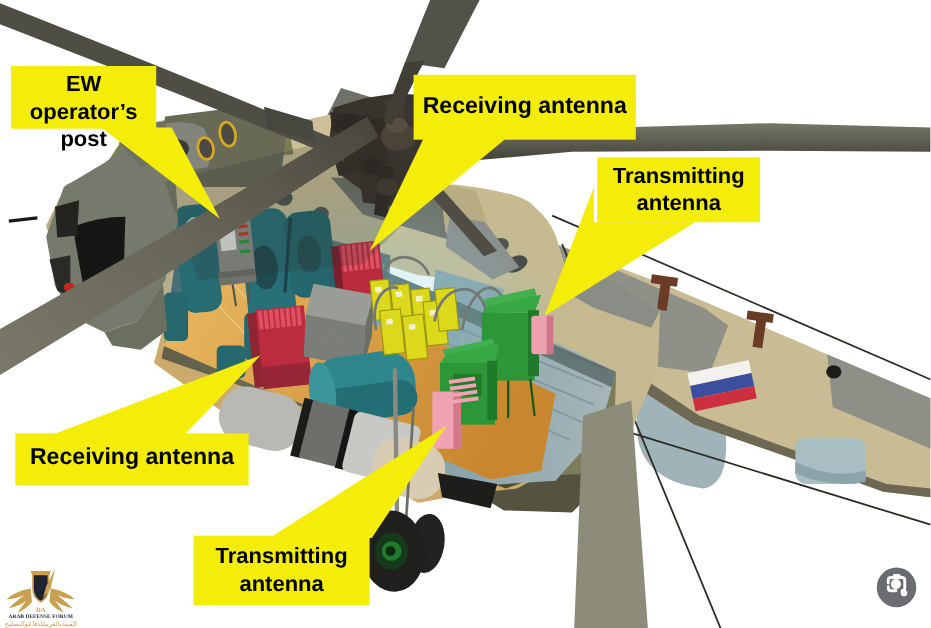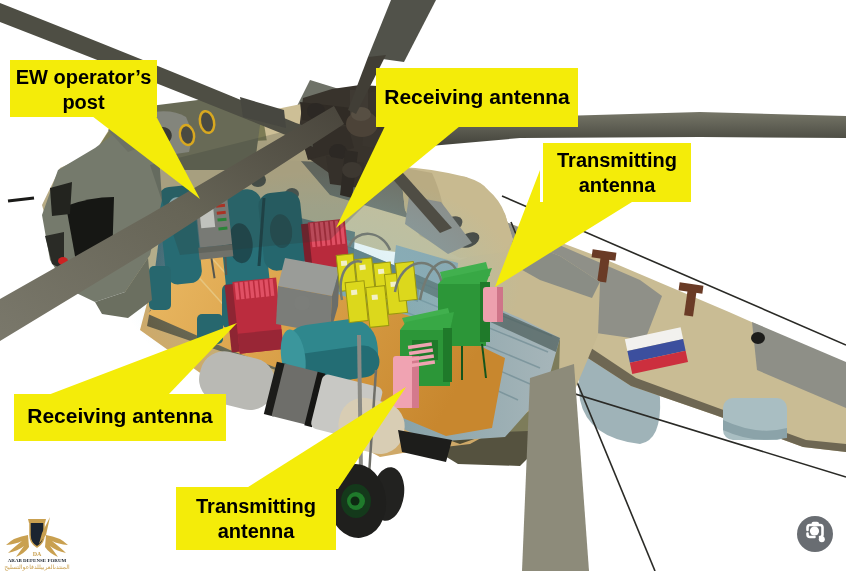--- a/index.html
+++ b/index.html
@@ -338,21 +338,21 @@
 
 <g id="pointers" fill="#f4ec09">
   <path d="M92,116 L156,116 L200,199 Z"></path>
   <path d="M385,126 L460,126 L336,228 Z"></path>
   <path d="M540,170 L540,202 L632,202 L495,287 Z"></path>
   <path d="M48,395 L168,395 L237,323 Z"></path>
   <path d="M245,489 L338,489 L406,387 Z"></path>
 </g>
 </svg>
 
-<div class="lbl" style="left:10px;top:60px;width:147px;height:57px;font-size:20px;">
+<div class="lbl" style="left:10px;top:60px;width:132px;height:57px;font-size:20px;">
       <div style="margin-top:5px;">EW operator’s<br>post</div>
     </div>
 <div class="lbl" style="left:376px;top:68px;width:202px;height:59px;font-size:21px;">
       <div style="margin-top:16px;">Receiving antenna</div>
     </div>
 <div class="lbl" style="left:543px;top:143px;width:148px;height:59px;font-size:20px;">
       <div style="margin-top:5px;">Transmitting<br>antenna</div>
     </div>
 <div class="lbl" style="left:14px;top:394px;width:212px;height:47px;font-size:21px;">
       <div style="margin-top:9px;">Receiving antenna</div>

